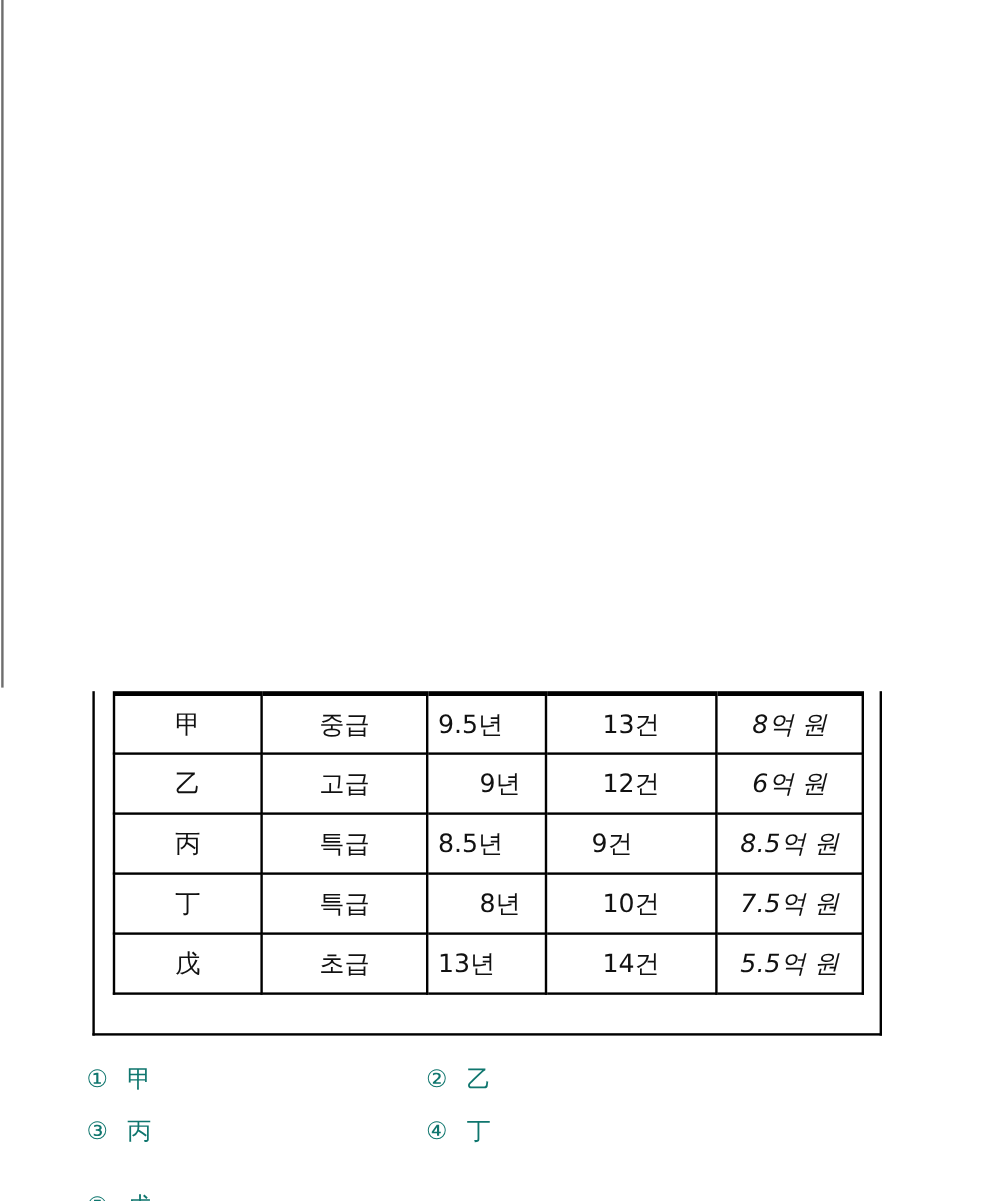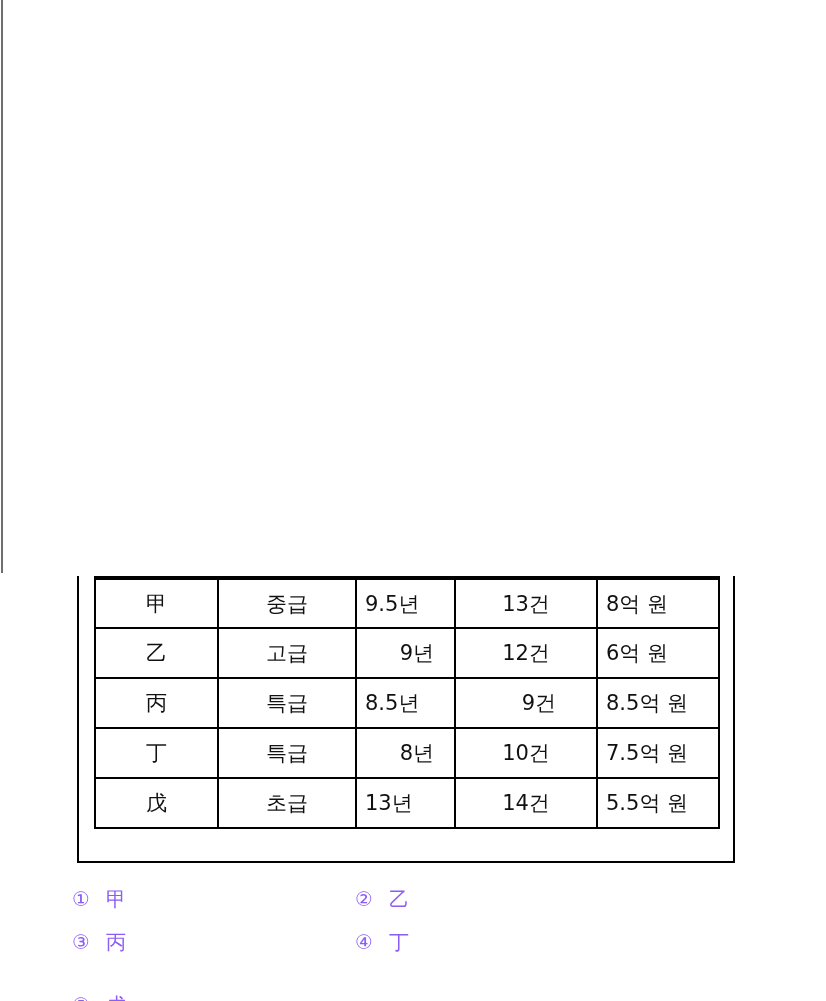--- a/index.html
+++ b/index.html
@@ -71,35 +71,35 @@
       white-space: nowrap;
     }
     .data-table tr:first-child td {
       border-top: 4px solid #000;
     }
     .c-name { width: 123px; text-align: center; }
     .c-grade { width: 138px; text-align: center; }
     .c-years { width: 99px; text-align: left; }
     .c-years.right { text-align: right; padding-right: 20px; }
     .c-count { width: 142px; text-align: center; }
-    .c-count.right { text-align: right; padding-right: 40px; }
-    .c-amount { width: 122px; text-align: left; padding-right: 12px; }
+    .c-count.right { padding-right: 40px; }
+    .c-amount { width: 122px; text-align: center; padding-right: 12px; font-style: italic; }
 
     .choices {
       position: absolute;
       left: 72px;
       top: 886px;
       width: 560px;
     }
     .choice {
       position: absolute;
       font-size: 20px;
       line-height: 26px;
       white-space: nowrap;
-      color: #8b5cf6;
+      color: #0f766e;
     }
     .choice .mark {
       display: inline-block;
       width: 34px;
     }
   </style>
 </head>
 <body>
 
 <div class="left-rule"></div>

